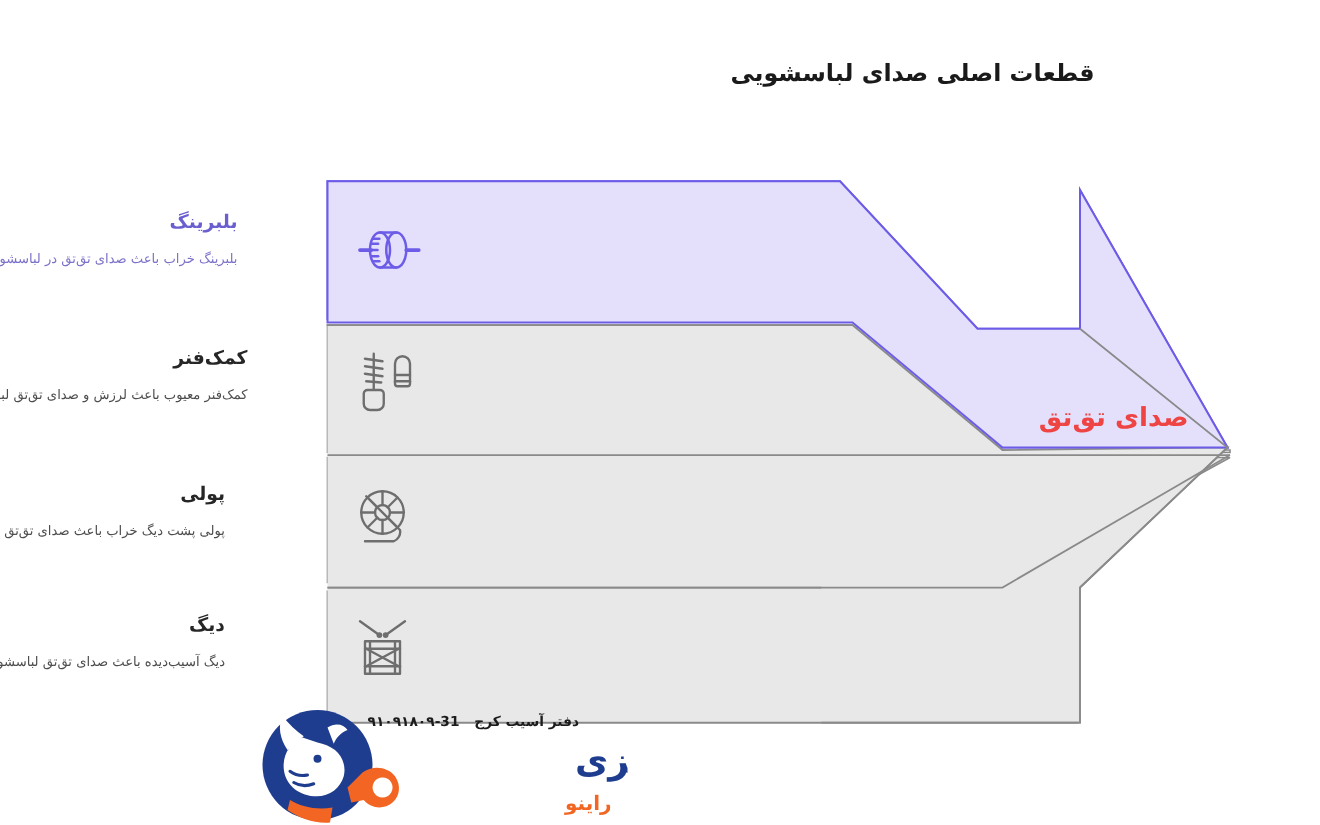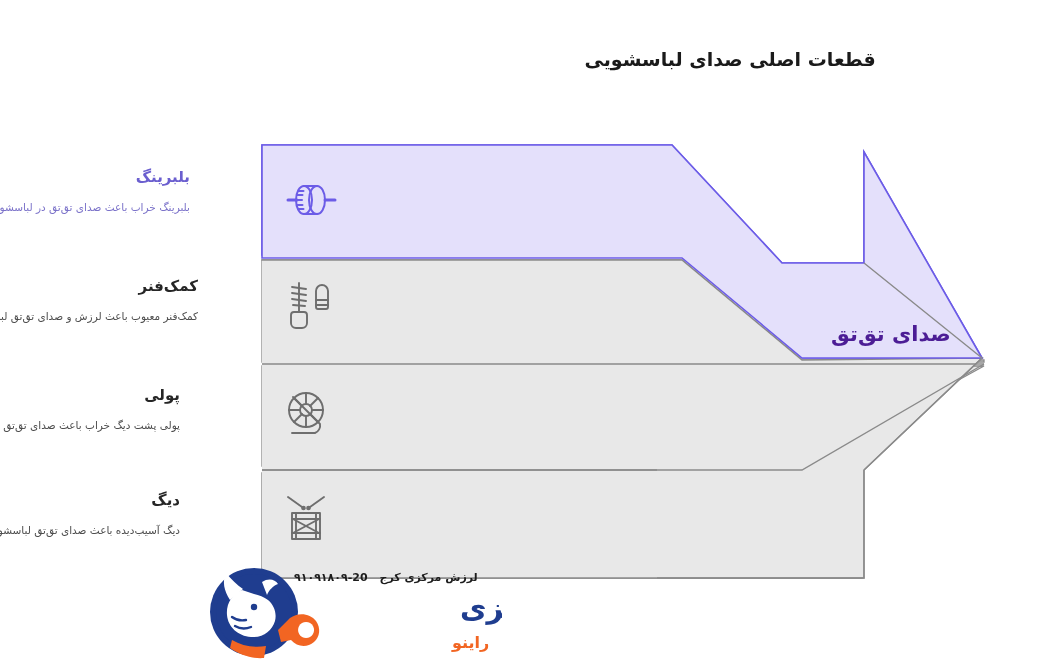--- a/index.html
+++ b/index.html
@@ -79,21 +79,21 @@
   
   .outcome {
     position: absolute;
     right: 70px;
     top: 318px;
     width: 190px;
     text-align: center;
     direction: rtl;
     font-size: 21px;
     font-weight: bold;
-    color: #4c1d95;
+    color: #ef4444;
     line-height: 1.55;
   }
 
   
   #watermark {
     position: absolute;
     left: 0;
     bottom: 0;
     width: 300px;
     height: 100px;
@@ -252,22 +252,22 @@
   <div class="row-block row-n" style="right:876px; top:491px;">
     <div class="row-label">دیگ</div>
     <div class="row-desc">دیگ آسیب‌دیده باعث صدای تق‌تق لباسشویی می‌شود.</div>
   </div>
 
   <div class="outcome">
     <div>صدای تق‌تق</div>
   </div>
 
   <div class="phone-line">
-    <span class="office">لرزش مرکزی کرج</span>
-    <span class="tel">20-۹۱۰۹۱۸۰۹</span>
+    <span class="office">دفتر آسیب کرج</span>
+    <span class="tel">31-۹۱۰۹۱۸۰۹</span>
   </div>
 
   <svg id="watermark" viewBox="0 0 300 100">
 
     <g>
       <circle cx="52" cy="52" r="44" fill="#1f3d8f"></circle>
 
       <path d="M 52,14 a 38,38 0 1 0 0.1,0 z" fill="#1f3d8f"></path>
 
       <path d="M 40,30 c -10,4 -16,14 -15,25 c 1,12 11,21 24,22

